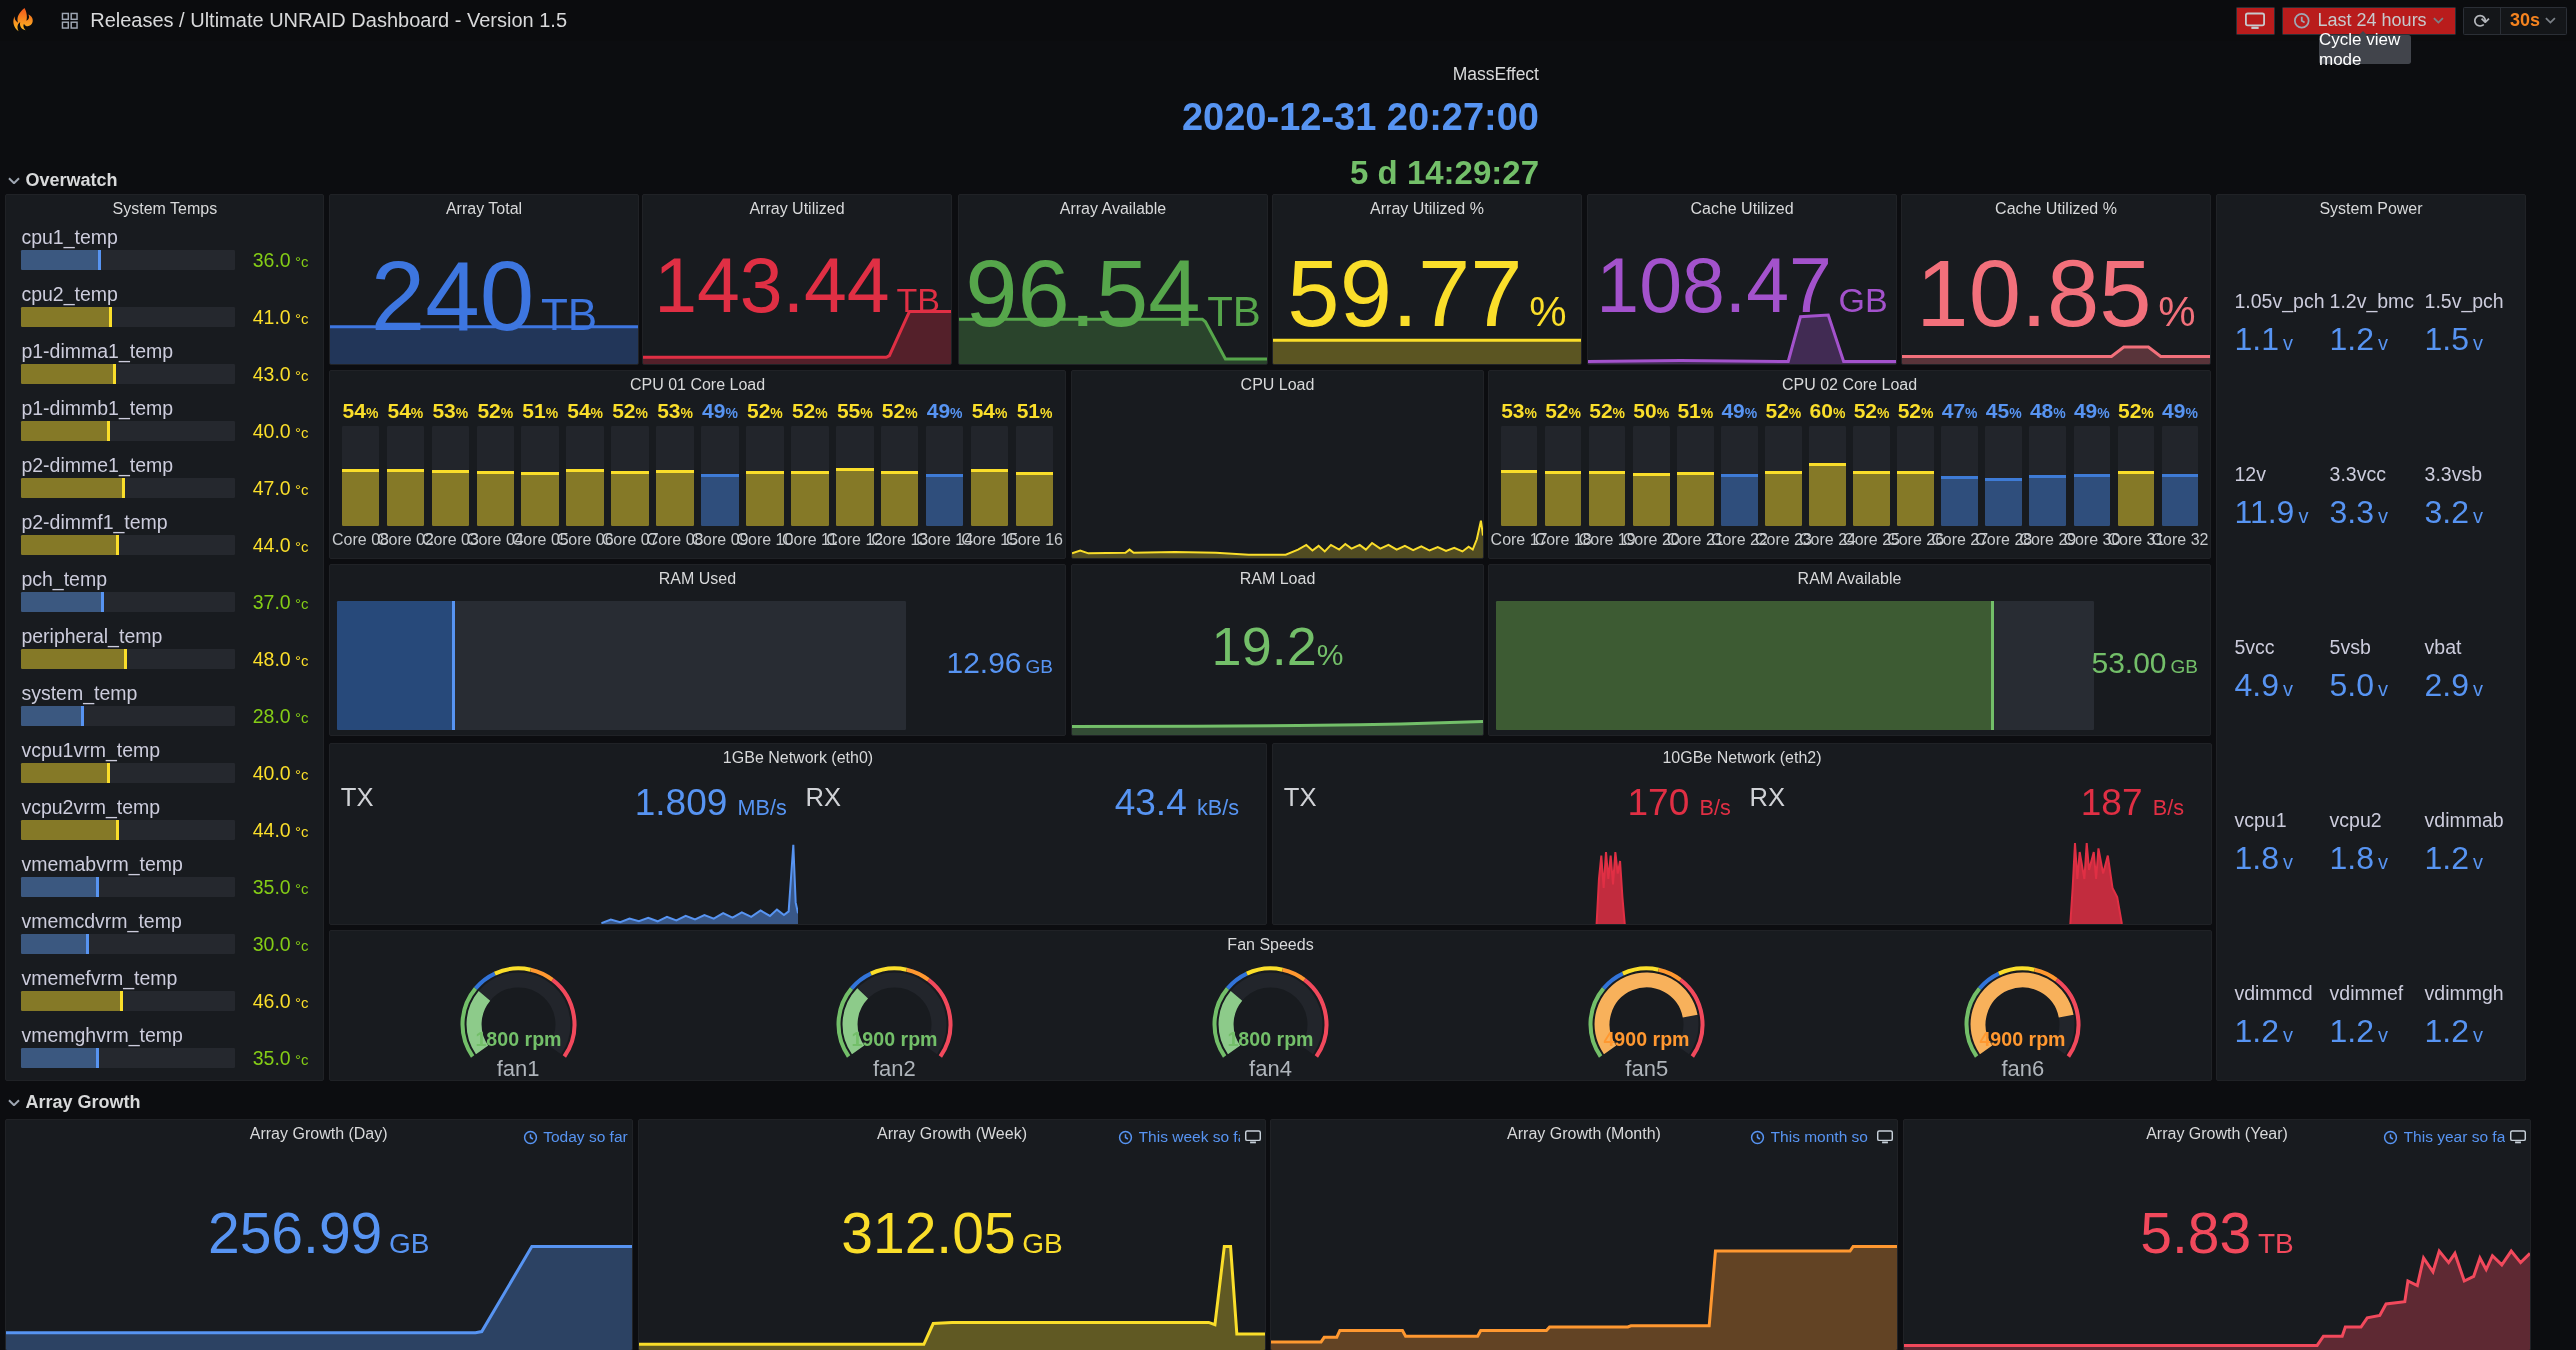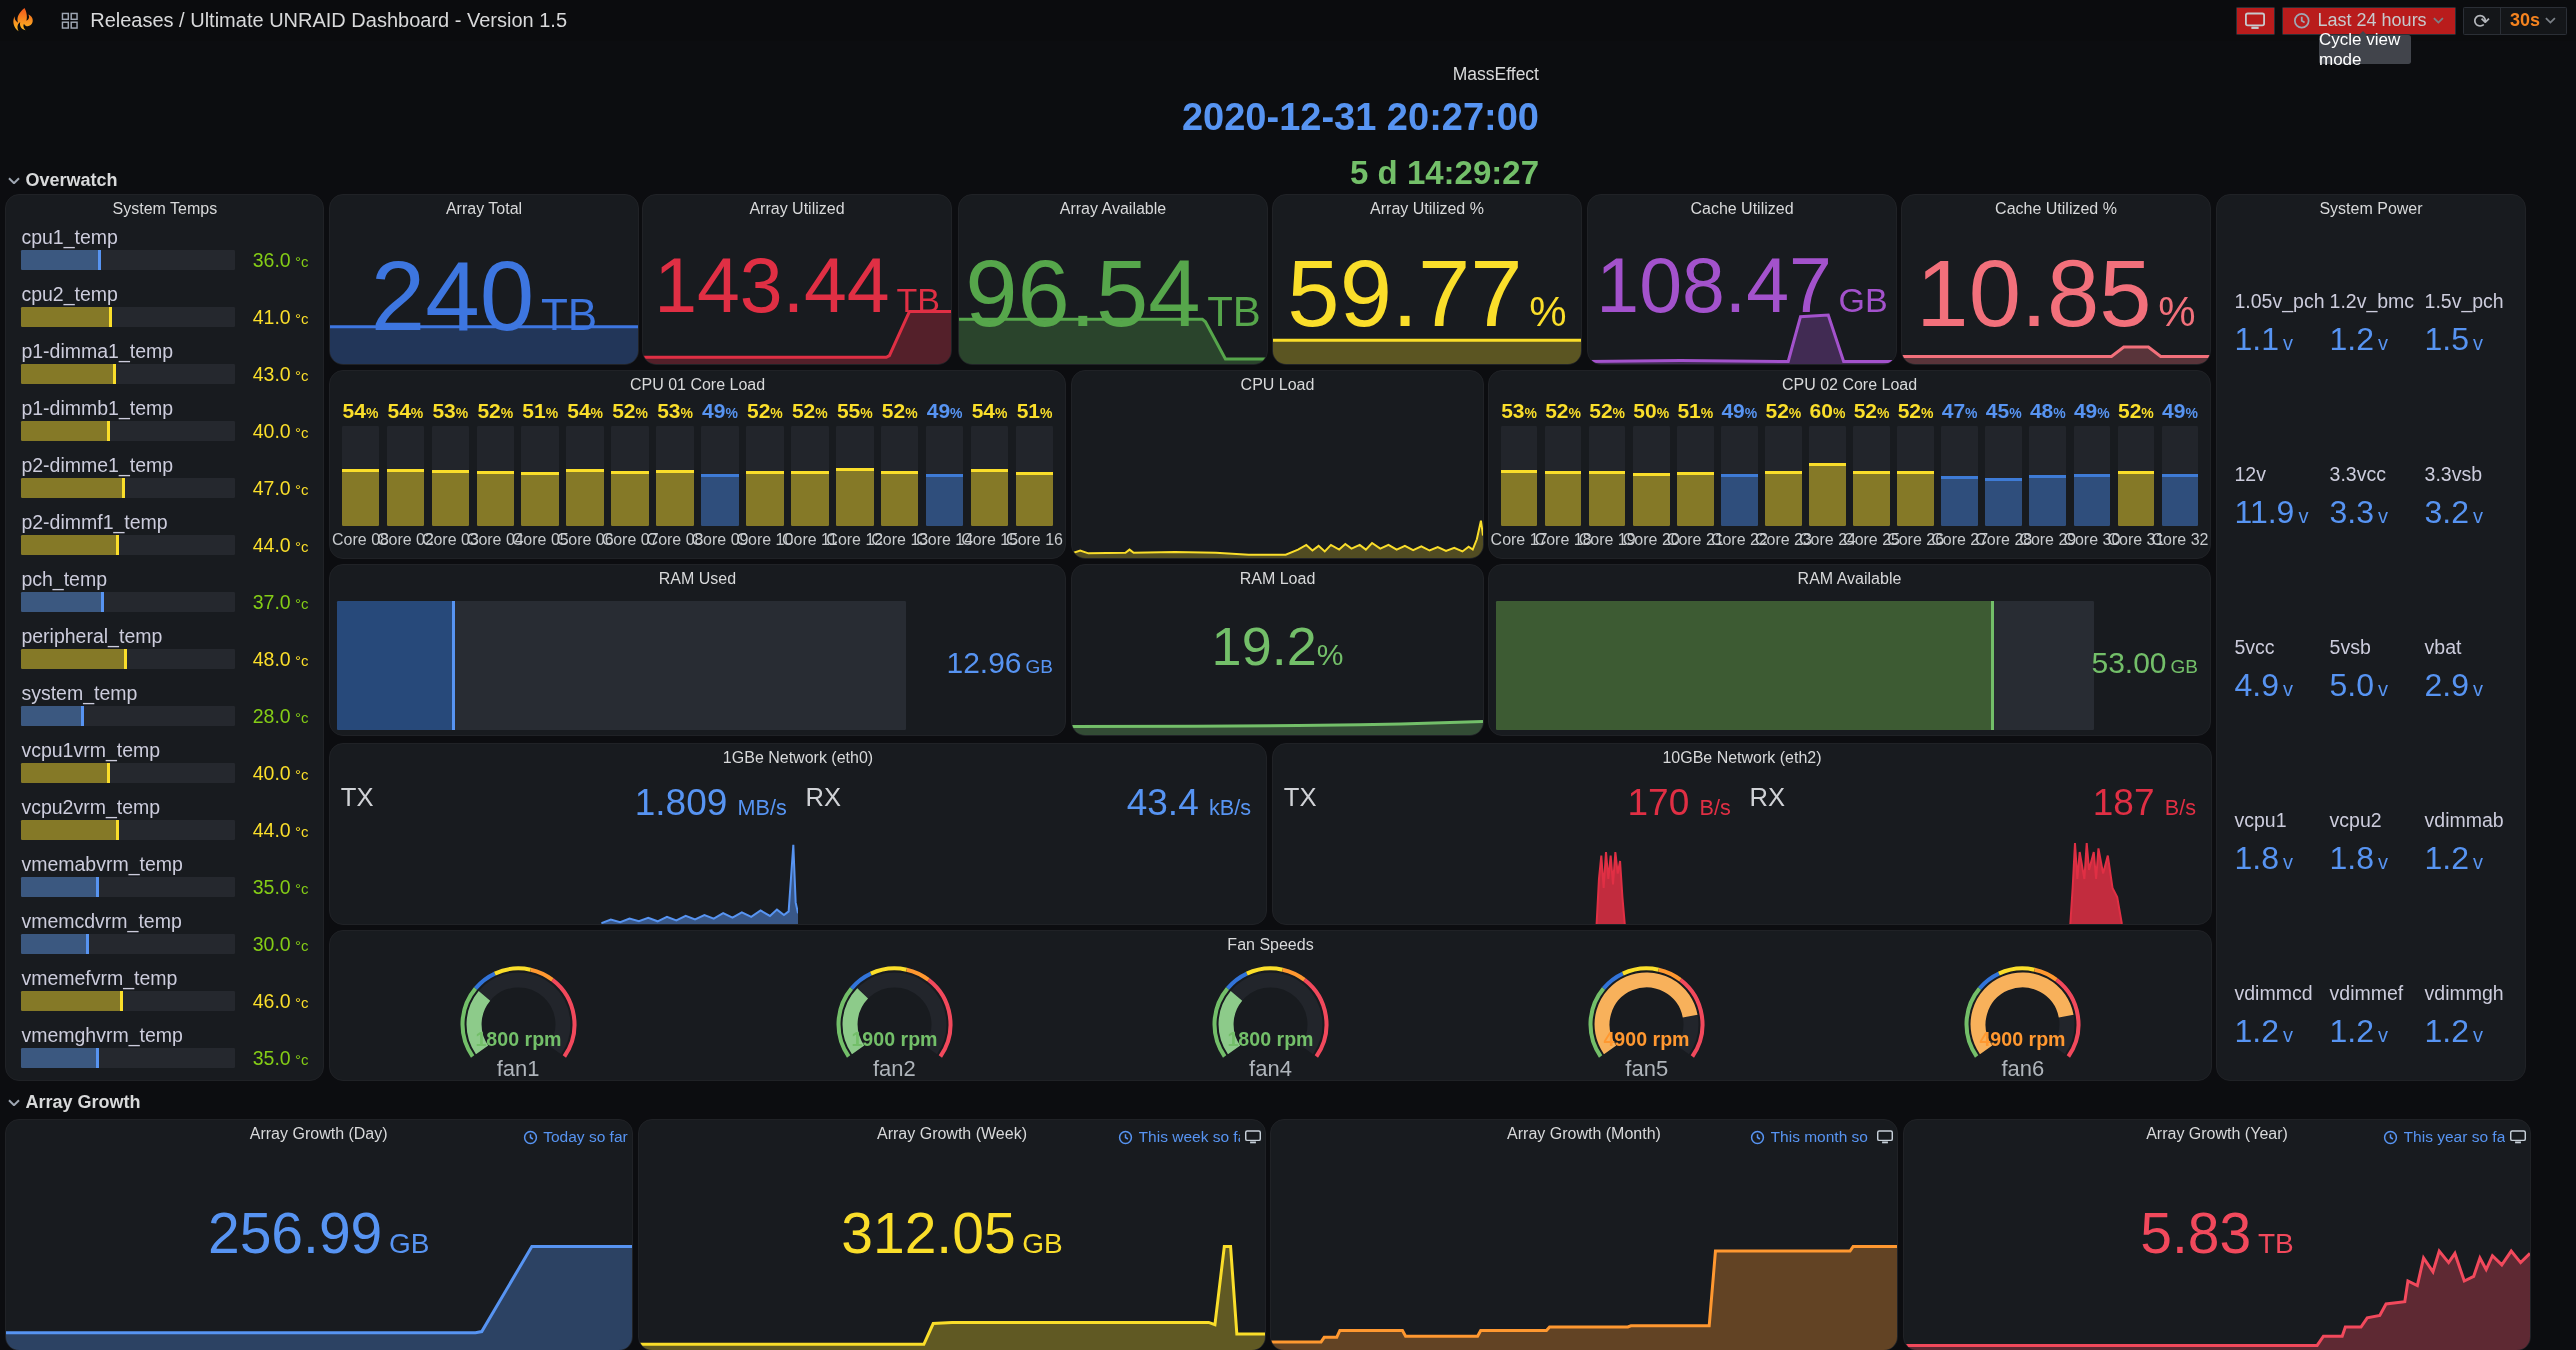--- a/index.html
+++ b/index.html
@@ -23,21 +23,21 @@
   .clock{position:absolute;left:866px;top:64px;width:673px;text-align:right}
   .clock-name{font-size:17.5px;color:#d8d9da}
   .clock-date{font-size:38px;font-weight:700;color:#5794f2;margin-top:10.8px}
   .clock-uptime{font-size:33px;font-weight:700;color:#73bf69;margin-top:15px}
   
   .sec-header{position:absolute;display:flex;align-items:center;gap:5.4px;font-size:18px;font-weight:700;color:#d8d9da;cursor:pointer}
   .sec-overwatch{left:8px;top:170px}
   .sec-growth{left:8px;top:1092px}
   .sec-chev{width:12px;height:7.4px;color:#9fa7b3}
   
-  .panel{position:absolute;background:#181b1f;border:0.7px solid #202226;border-radius:14px;box-sizing:border-box;overflow:hidden}
+  .panel{position:absolute;background:#181b1f;border:0.7px solid #202226;border-radius:2px;box-sizing:border-box;overflow:hidden}
   .panel-title{height:27px;line-height:27px;text-align:center;font-size:16px;color:#d8d9da;white-space:nowrap;cursor:pointer;position:relative;z-index:3}
   
   .p-temps{left:5.4px;top:194px;width:319px;height:887px}
   .temp-list{padding:2.7px 15px 0 15px}
   .temp-row{height:57px;position:relative}
   .temp-label{position:absolute;top:1.3px;left:0;font-size:19.5px;color:#ccccdc}
   .temp-track{position:absolute;left:0;top:25.6px;width:214px;height:20px;background:#25282e;border-radius:1.3px}
   .temp-fill{position:absolute;left:0;top:0;bottom:0;border-radius:1.3px 0 0 1.3px}
   .cool .temp-fill{background:#3b5880;border-right:3.4px solid #5794f2}
   .warm .temp-fill{background:#857927;border-right:3.4px solid #fade2a}
@@ -90,21 +90,21 @@
   .p-ramused .ram-value{color:#5794f2}.p-ramavail .ram-value{color:#73bf69}
   .ram-value .r-unit{font-size:19px;margin-left:4px}
   
   .p-eth0{left:329px;top:743px;width:938px;height:182px}
   .p-eth1{left:1272px;top:743px;width:940px;height:182px}
   .net-label{position:absolute;top:39px;font-size:25.6px;color:#d0d2d6;z-index:2}
   .net-value{position:absolute;top:38px;font-size:37px;font-weight:500;z-index:2;white-space:nowrap}
   .net-value .n-unit{font-size:21.6px}
   .p-eth0 .net-value{color:#5794f2}.p-eth1 .net-value{color:#e02f44}
   .tx-label{left:10.8px}.rx-label{left:50.8%}
-  .tx-value{right:51.2%}.rx-value{right:15px}
+  .tx-value{right:51.2%}.rx-value{right:27px}
   .net-spark{position:absolute;top:0;height:100%;width:50%;z-index:1}
   .net-spark.tx{left:0}.net-spark.rx{right:0}
   
   .p-fans{left:329px;top:930px;width:1883px;height:151px}
   .fan-row{display:flex;padding-top:0}
   .fan{flex:1;display:flex;flex-direction:column;align-items:center}
   .fan svg{width:139px;height:101px}
   .fan-label{font-size:22px;color:#aeb4ba;margin-top:-2.7px}
   
   .growth-panel{top:1119px;width:628px;height:232px}

